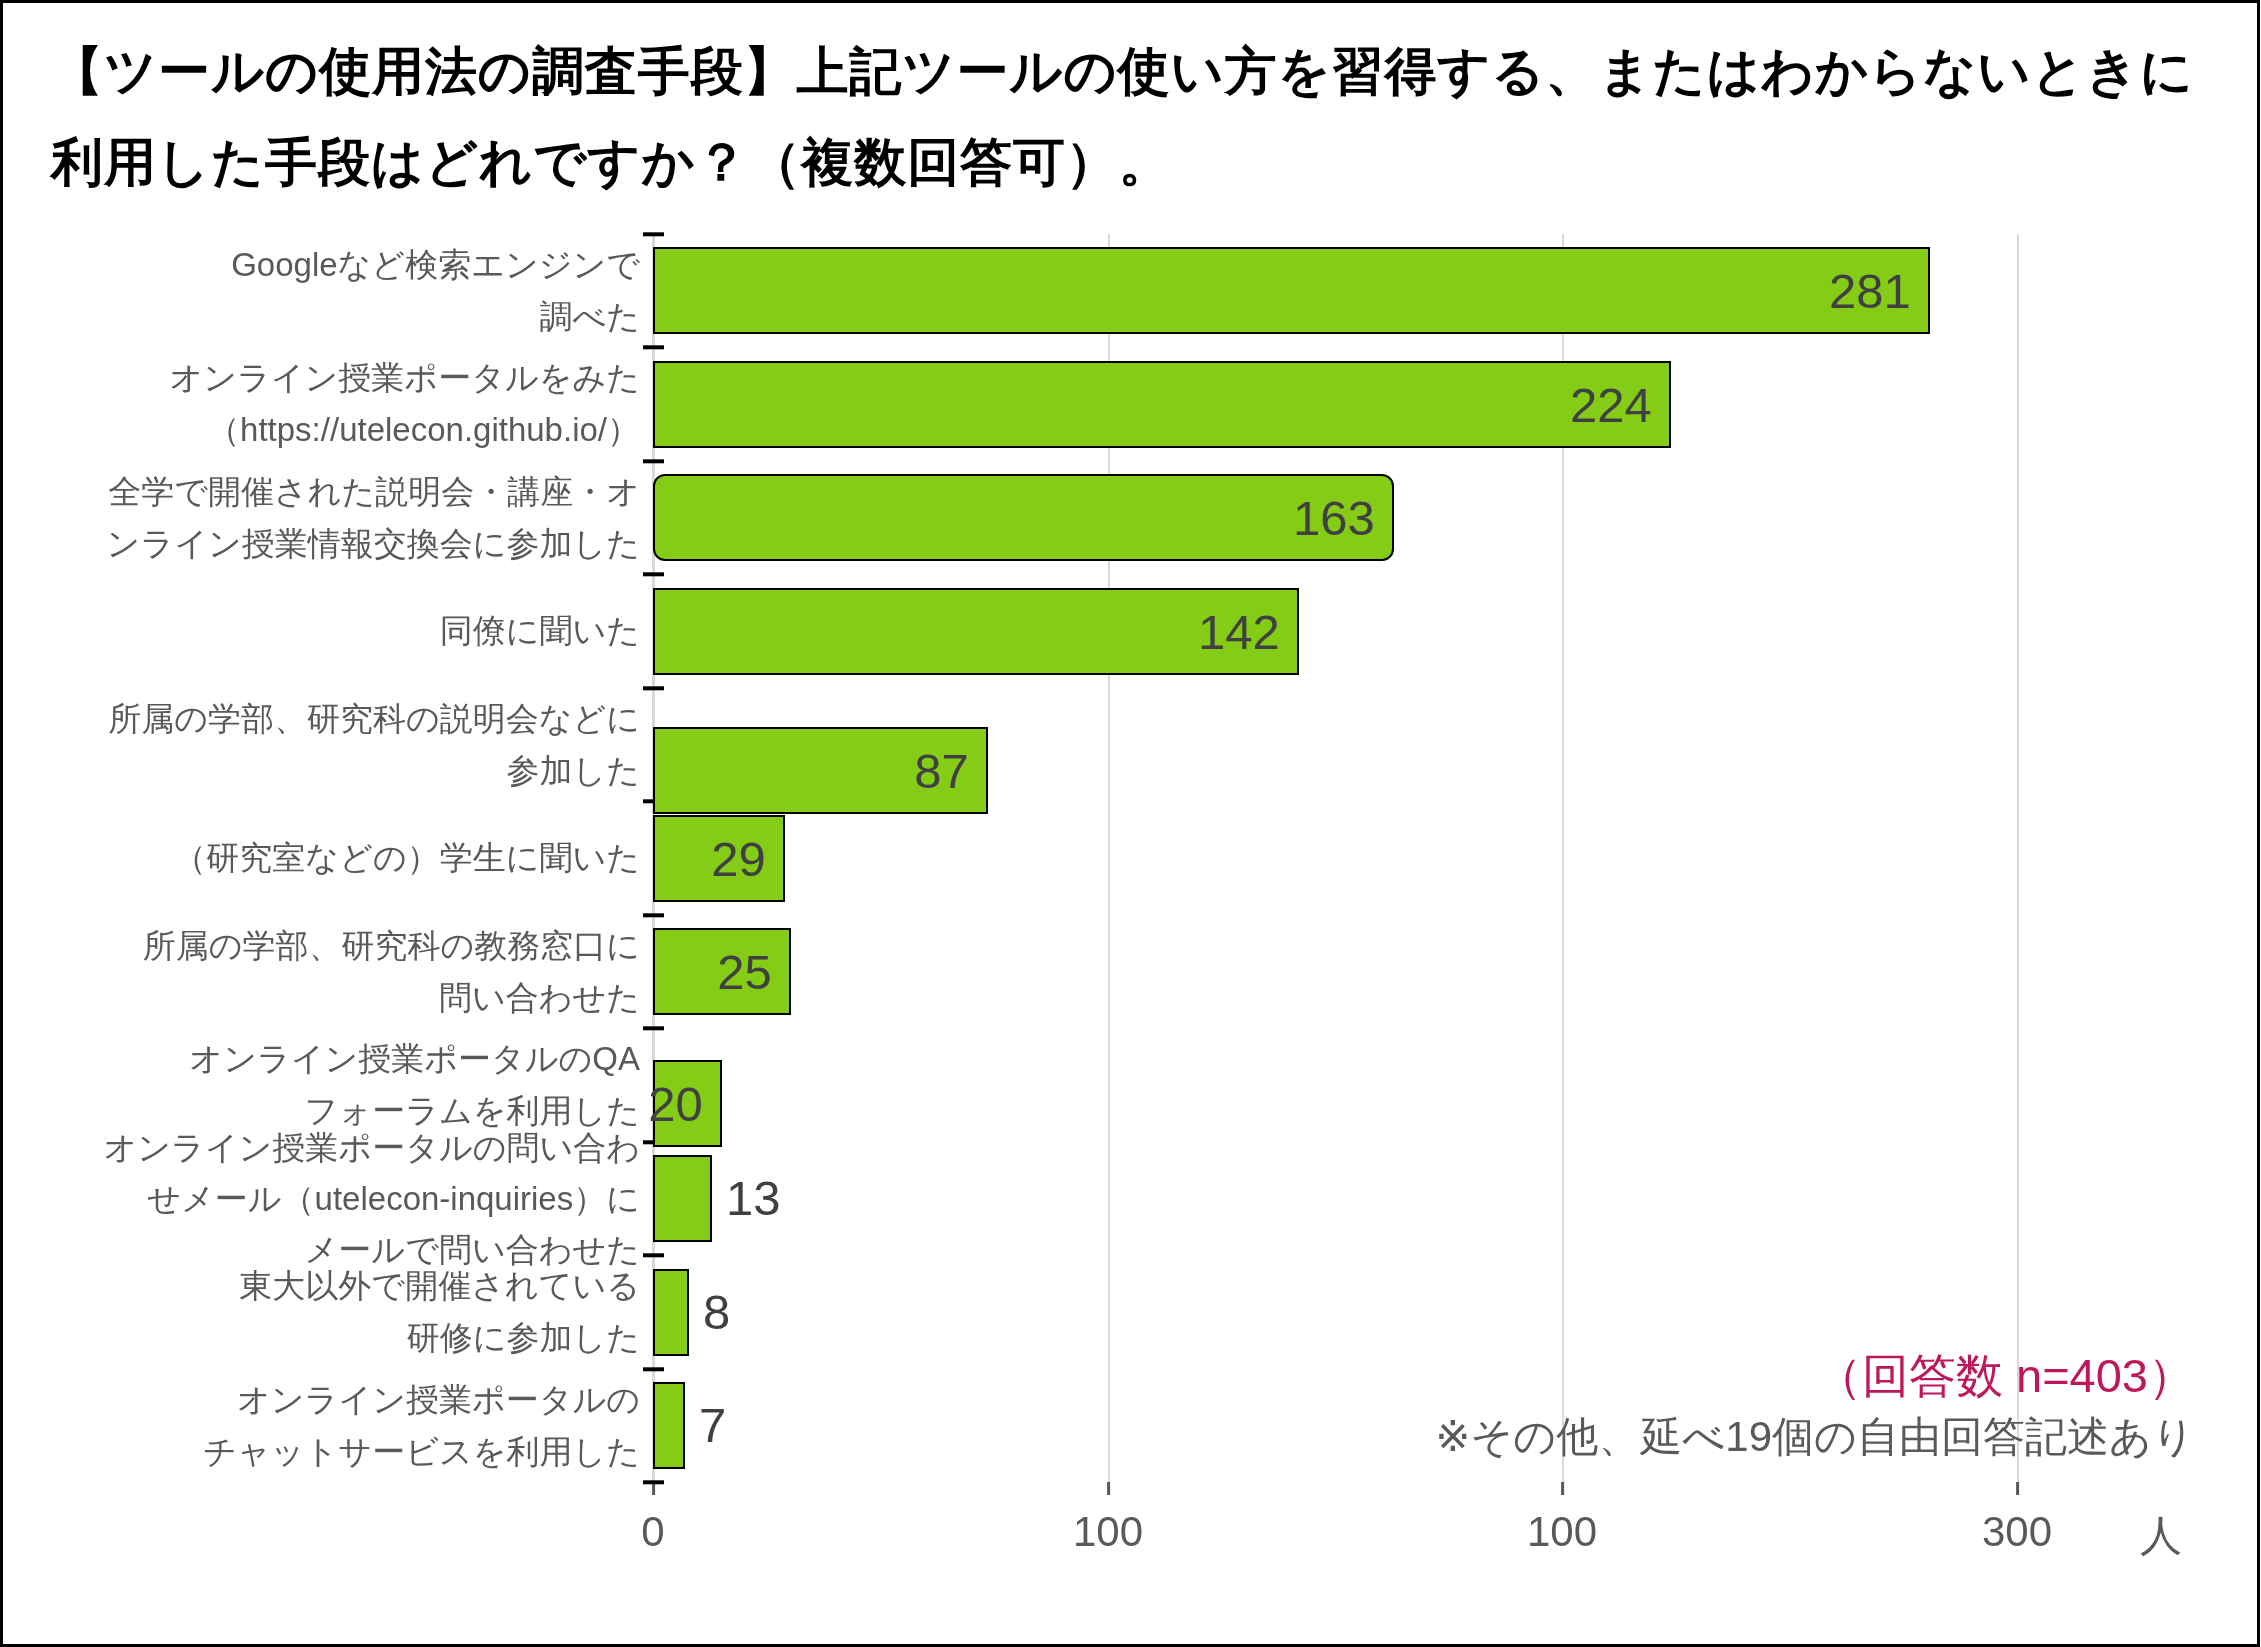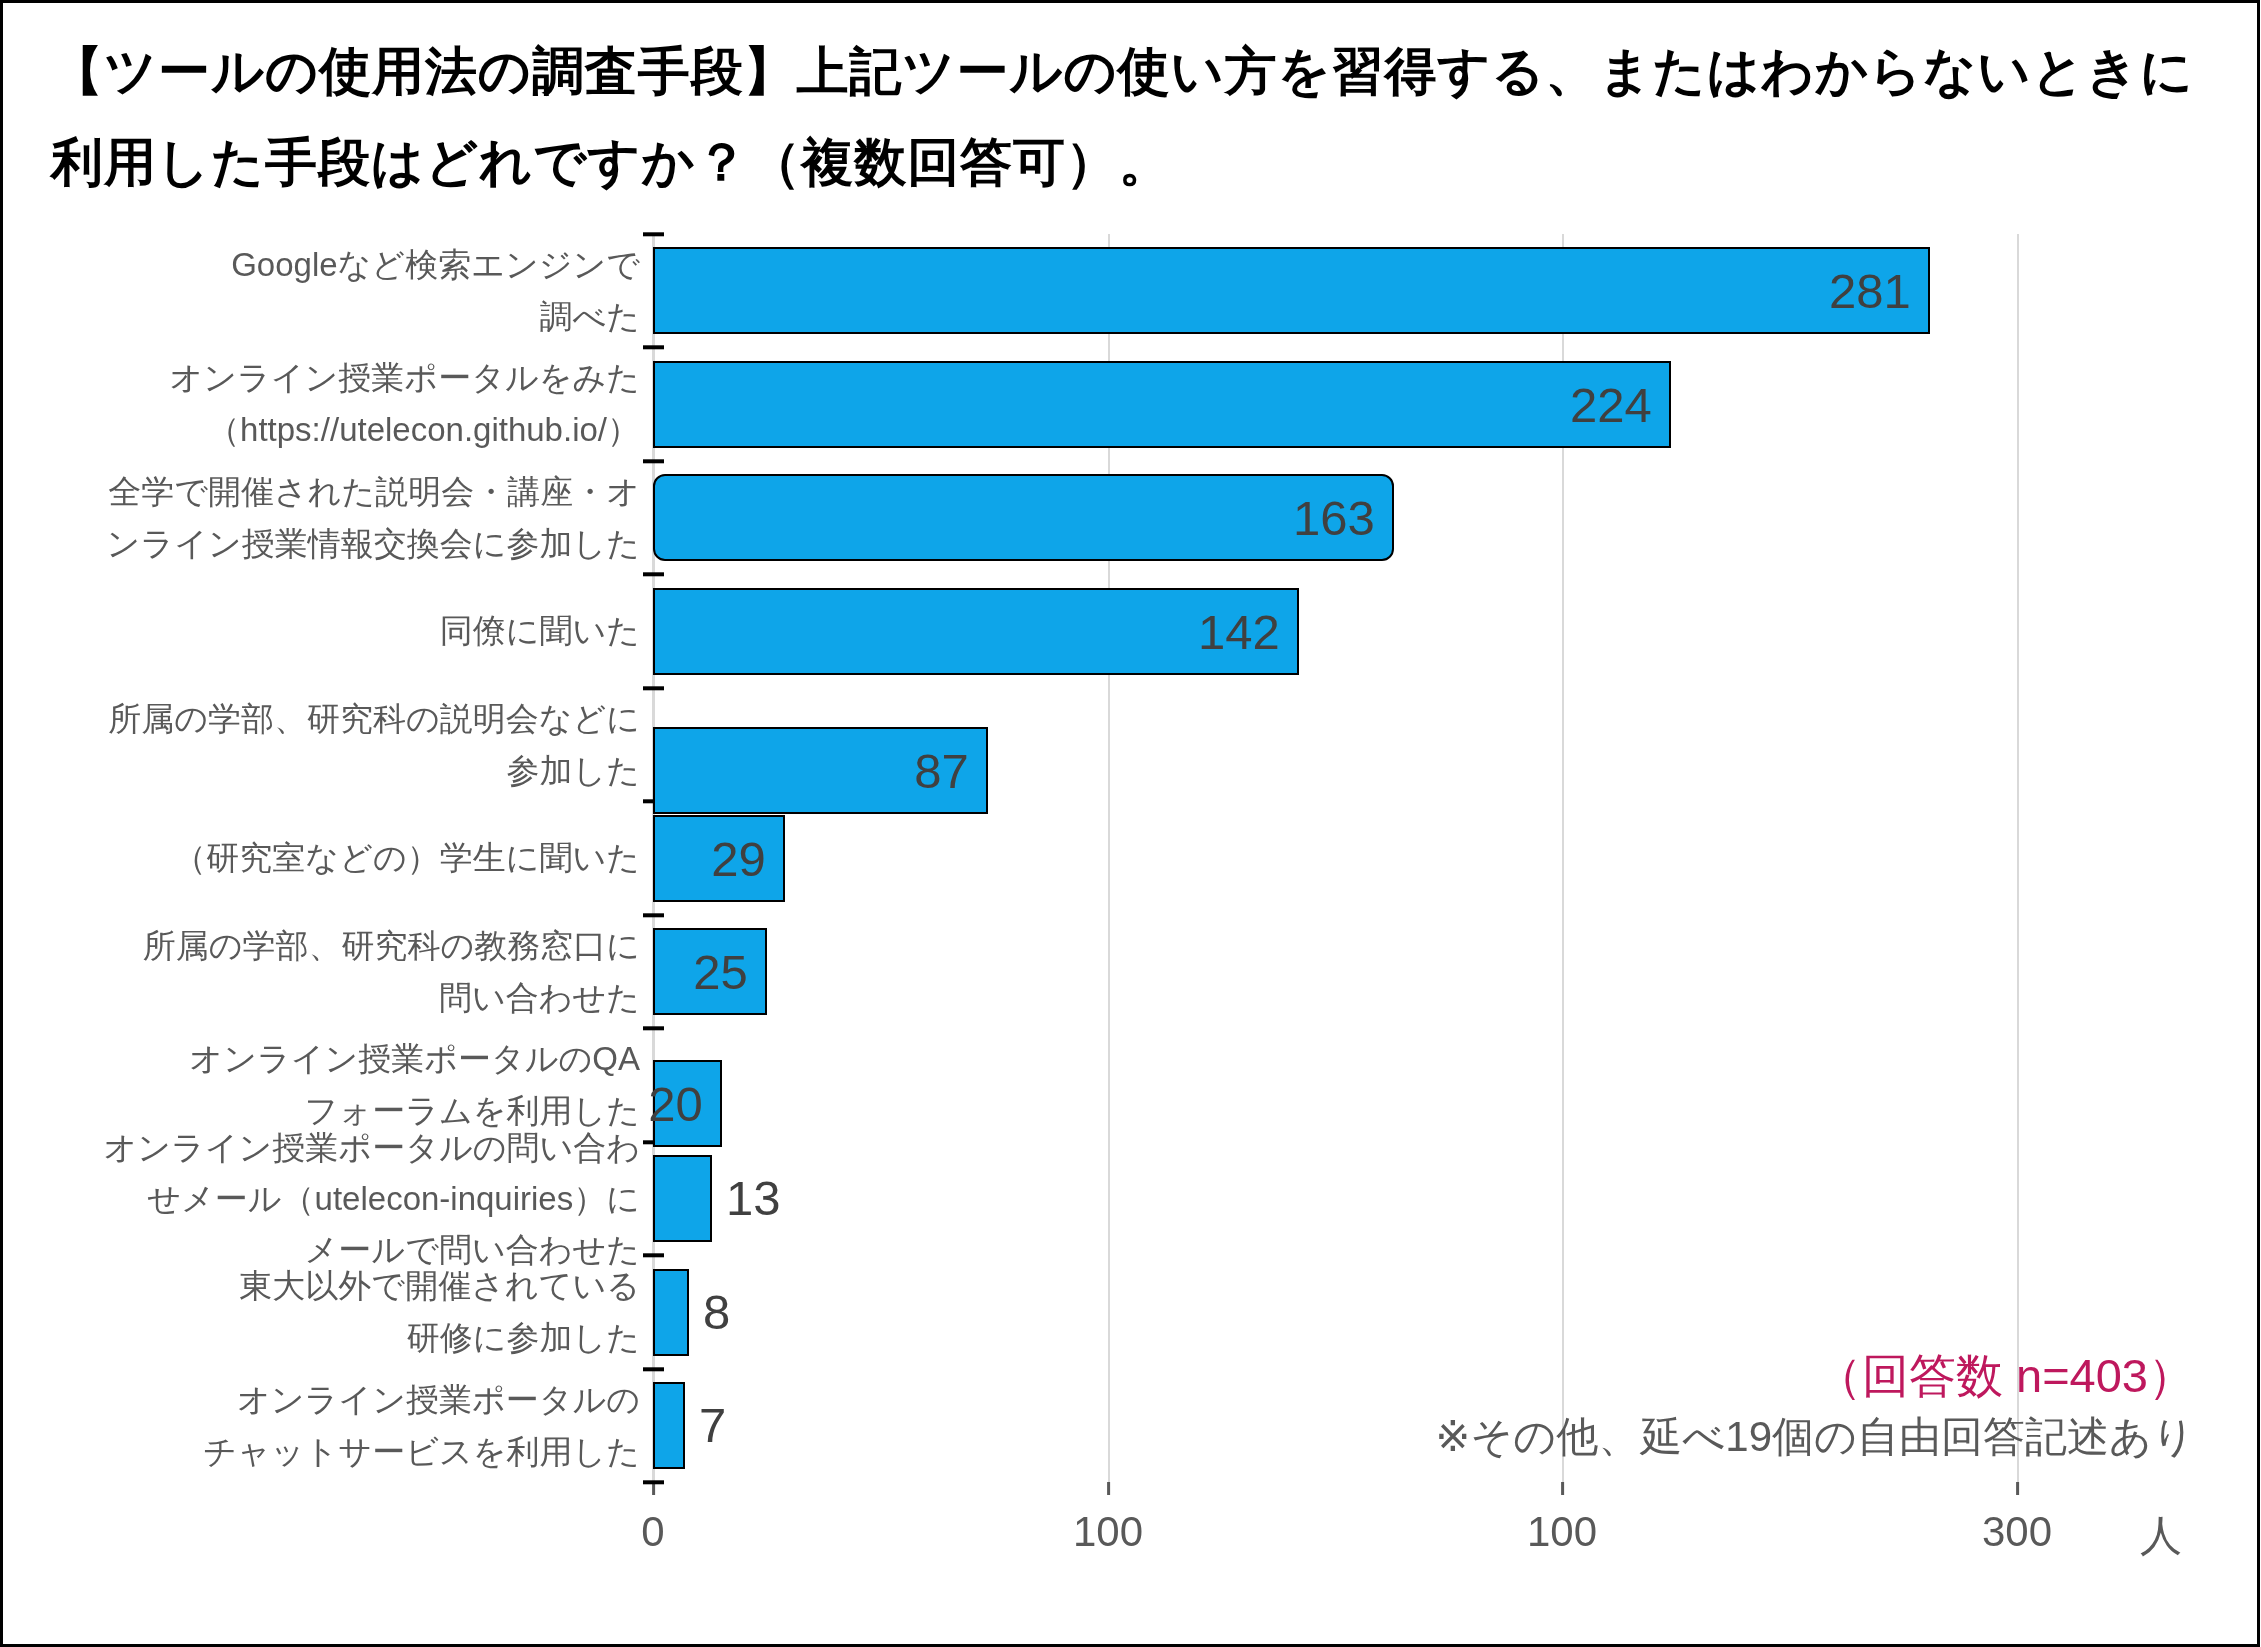--- a/index.html
+++ b/index.html
@@ -24,21 +24,21 @@
   }
   .band-tick{
     position:absolute;left:-10.4px;width:21px;height:3.5px;background:#000000;
     transform:translateY(-1.7px);
   }
   .bottom-tick{
     position:absolute;top:100%;width:2.6px;height:13px;background:#595959;
     transform:translateX(-0.9px);
   }
   .bar{
-    position:absolute;height:87px;background:#0ea5e9;
+    position:absolute;height:87px;background:#84cc16;
     border:2.6px solid #000000;box-sizing:border-box;
   }
   .bar-value-inside{
     position:absolute;right:17.3px;top:50%;transform:translateY(-50%);
     font-size:49px;font-weight:500;color:#404040;white-space:nowrap;
   }
   .bar-value-outside{
     position:absolute;top:50%;transform:translateY(-50%);
     font-size:49px;font-weight:500;color:#404040;white-space:nowrap;
   }
@@ -137,21 +137,21 @@
       </div>
       <div class="bar" style="top: 354px; left: 0px; width: 646px;">
         <div class="bar-value-inside">142</div>
       </div>
       <div class="bar" style="top: 493px; left: 0px; width: 335px;">
         <div class="bar-value-inside">87</div>
       </div>
       <div class="bar" style="top: 581px; left: 0px; width: 132px;">
         <div class="bar-value-inside">29</div>
       </div>
-      <div class="bar" style="top: 694px; left: 0px; width: 114px;">
+      <div class="bar" style="top: 694px; left: 0px; width: 138px;">
         <div class="bar-value-inside">25</div>
       </div>
       <div class="bar" style="top: 826px; left: 0px; width: 69px;">
         <div class="bar-value-inside">20</div>
       </div>
       <div class="bar" style="top: 921px; left: 0px; width: 59px;"></div>
       <div class="bar-value-outside" style="left: 73px; top: 964px;">13</div>
       <div class="bar" style="top: 1035px; left: 0px; width: 36px;"></div>
       <div class="bar-value-outside" style="left: 50px; top: 1078px;">8</div>
       <div class="bar" style="top: 1148px; left: 0px; width: 32px;"></div>

